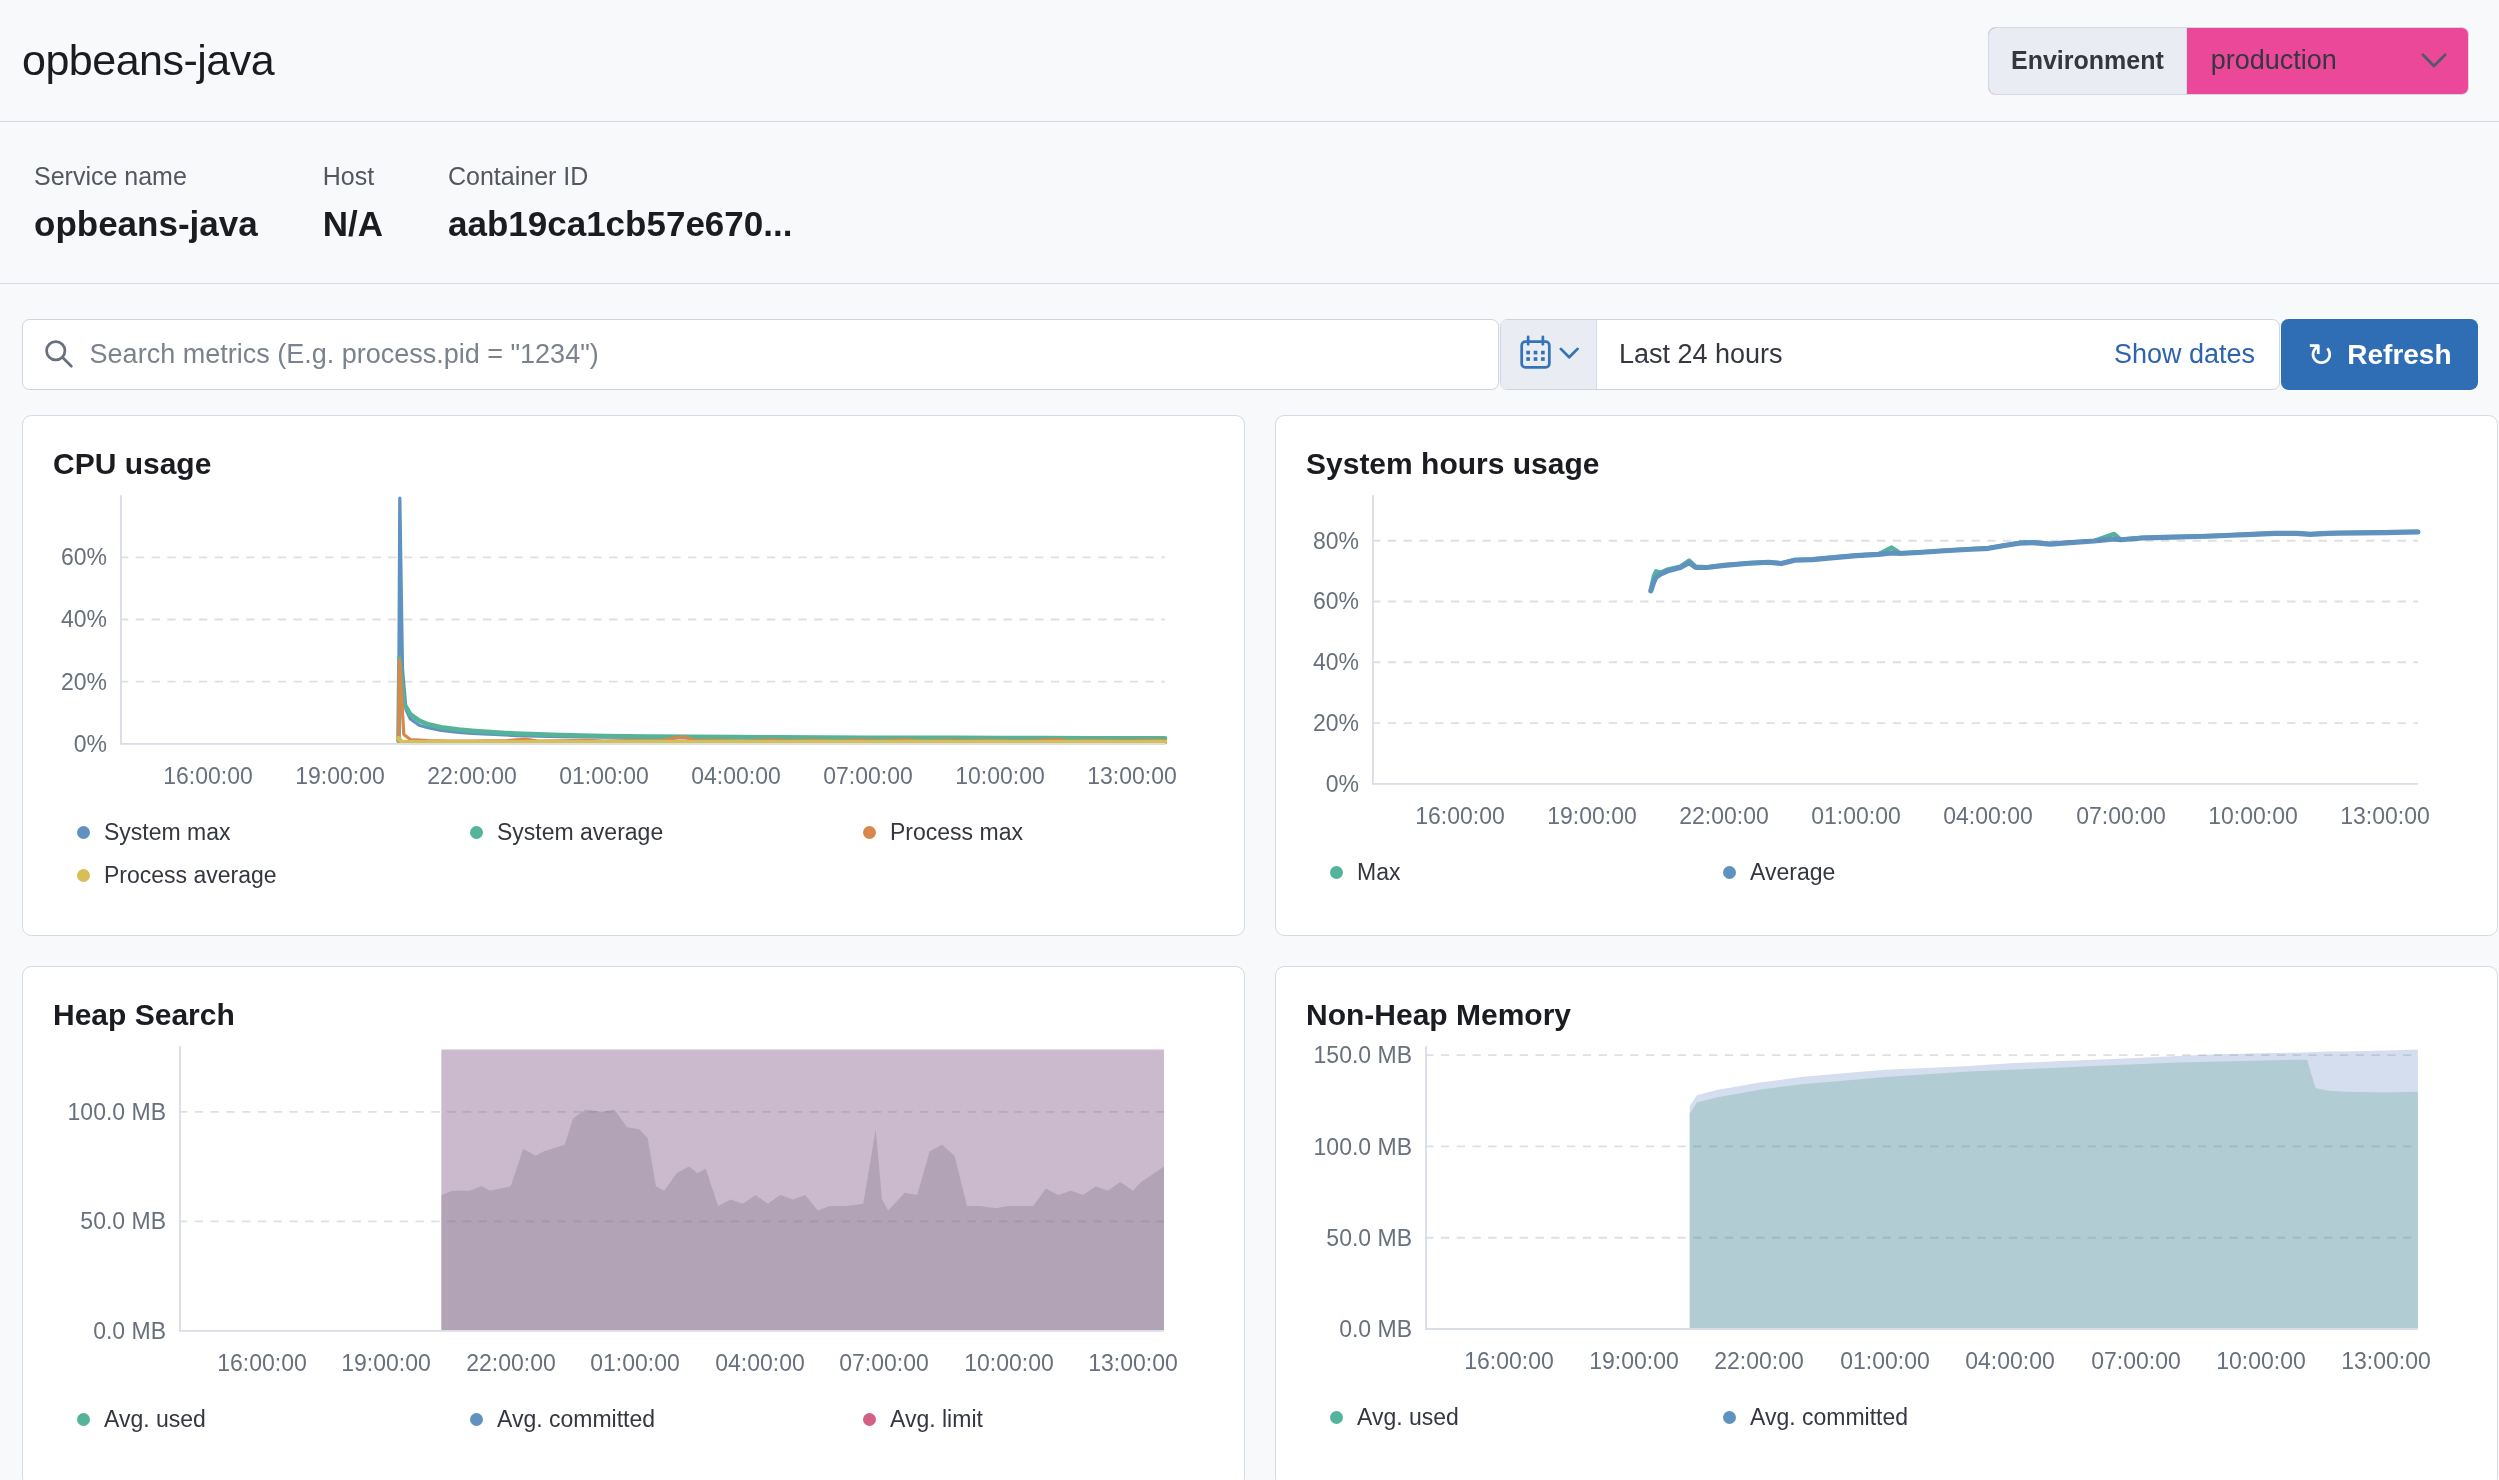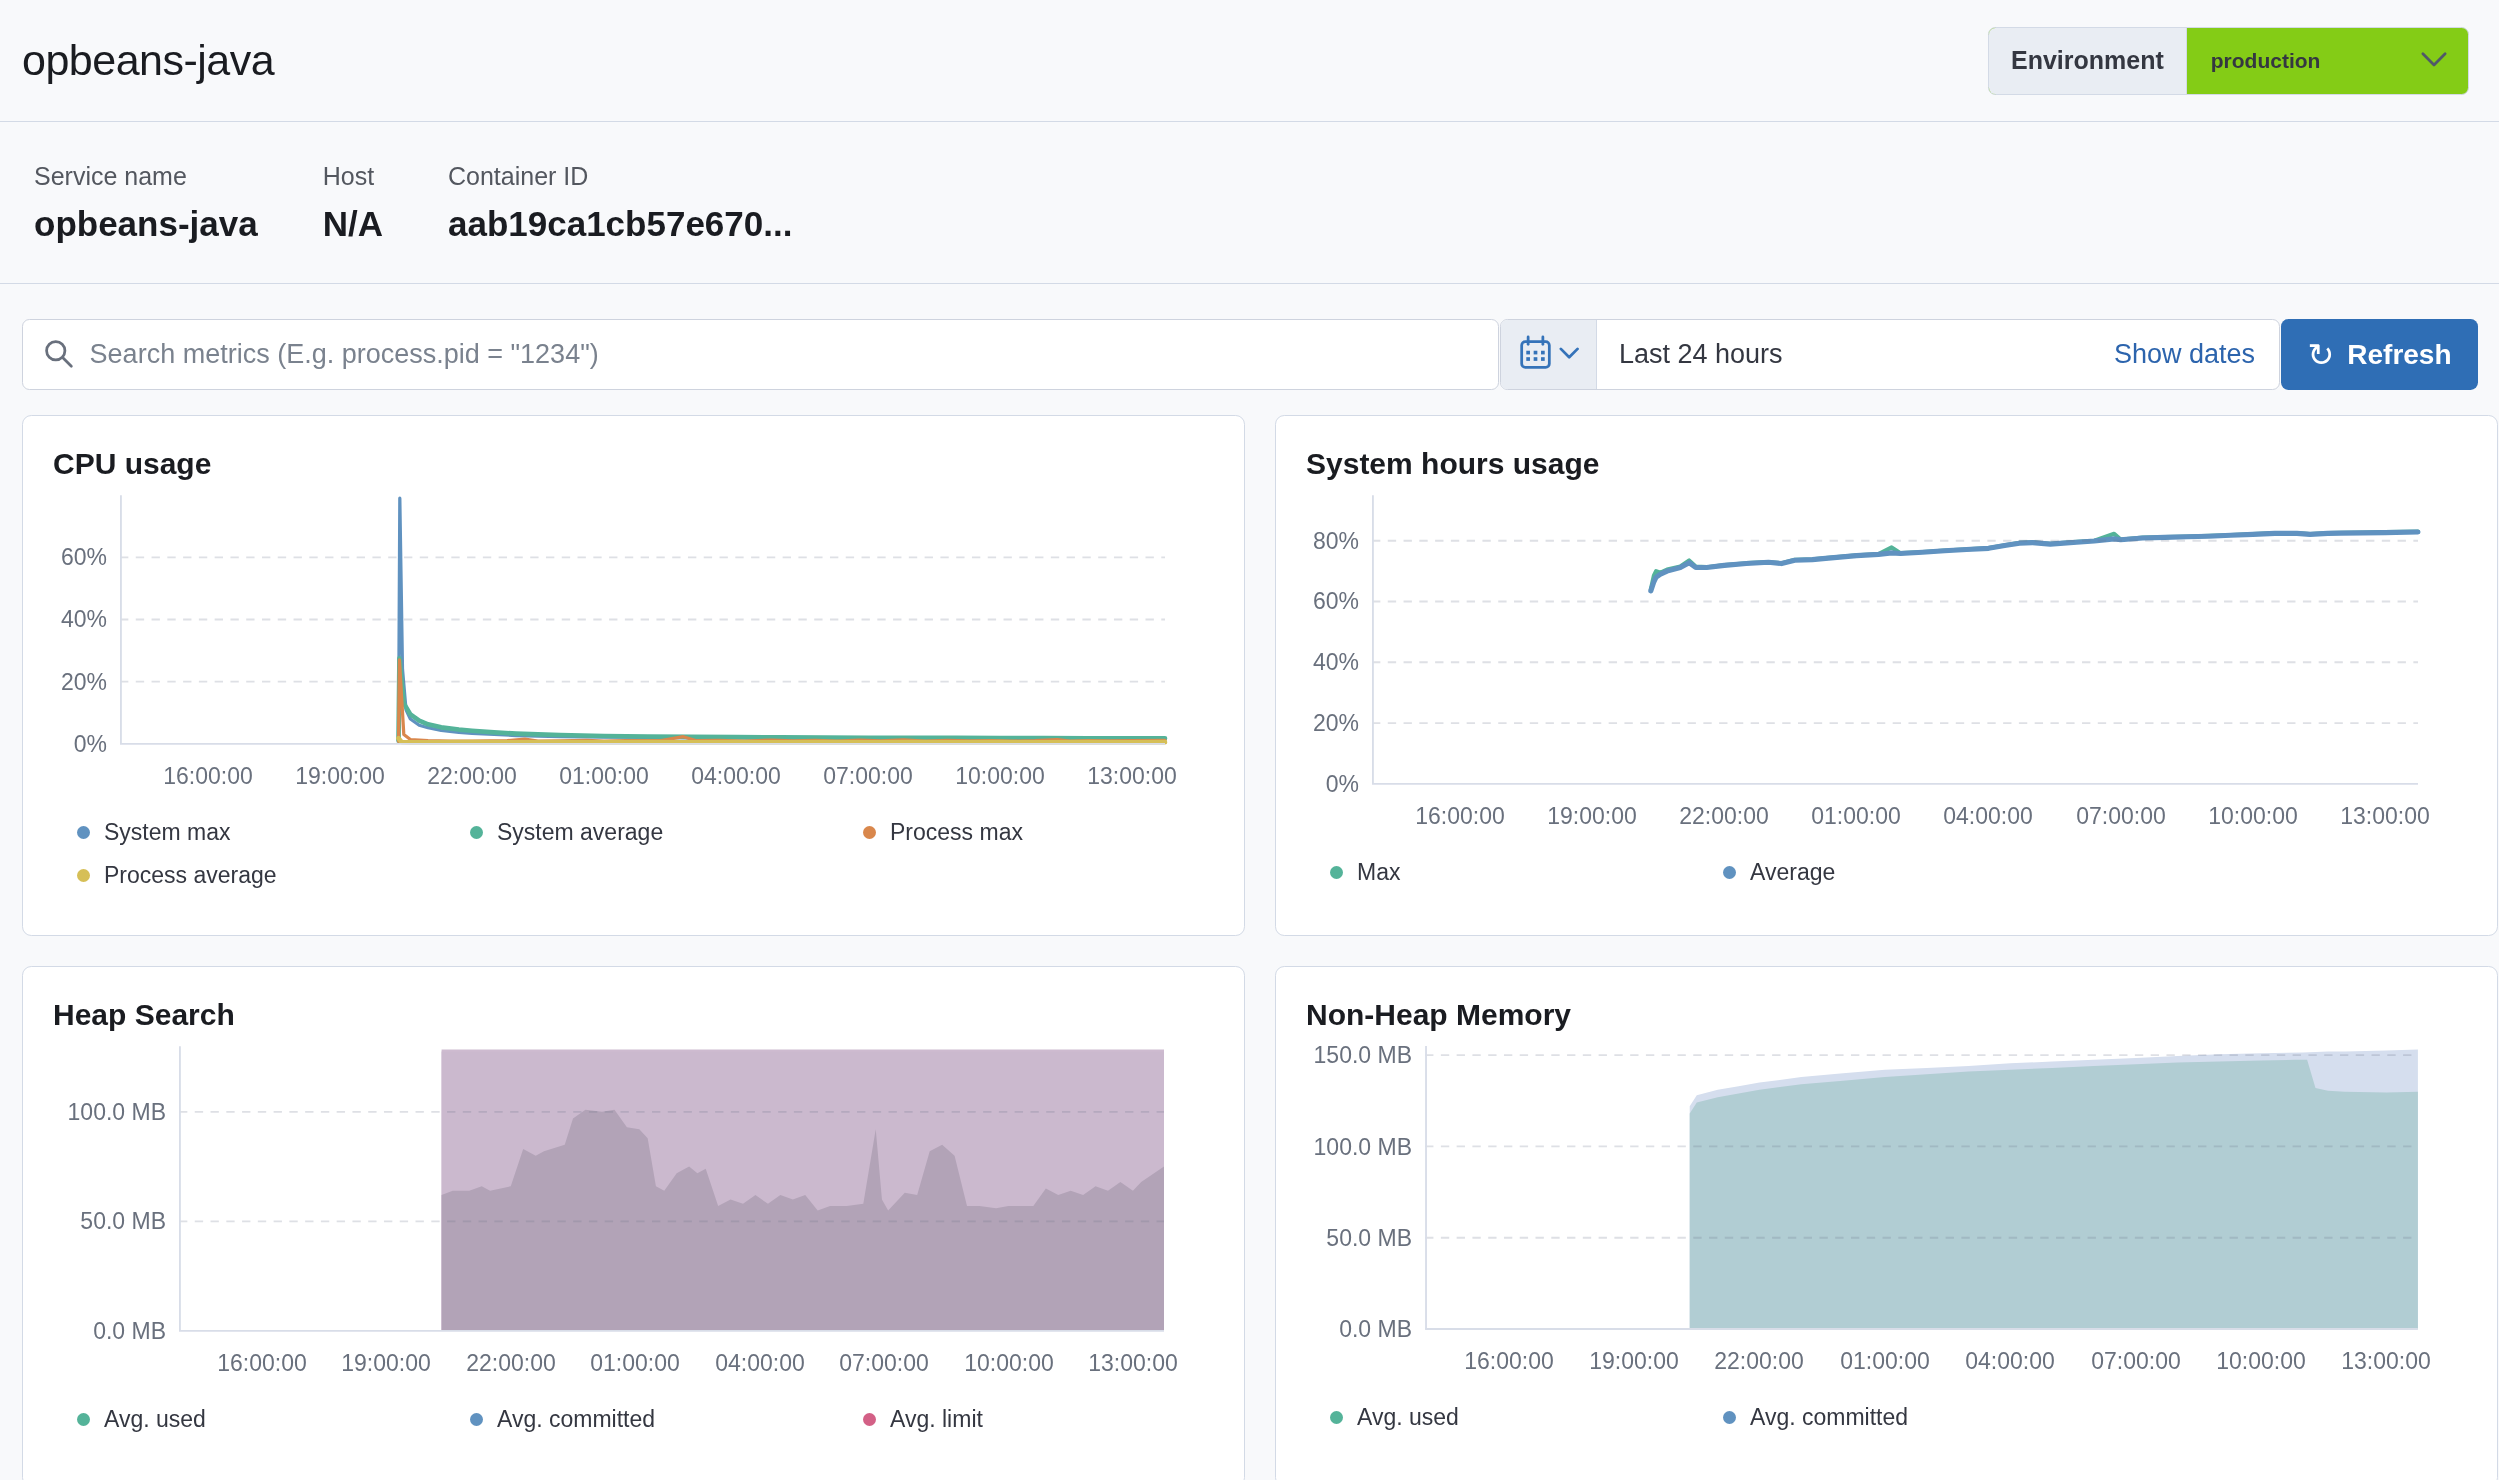--- a/index.html
+++ b/index.html
@@ -1,23 +1,23 @@
 <!DOCTYPE html>
 <html style="font-size:15px"><head>
 <meta charset="utf-8">
 <style>
   * { margin:0; padding:0; box-sizing:border-box; }
   html,body { width:2500px; height:1481px; background:#f8f9fb; font-family:"Liberation Sans", sans-serif; color:#343741; overflow:hidden; }
 
   
   .topbar { height:122px; display:flex; align-items:center; justify-content:space-between; padding:0 31px 0 22px; border-bottom:1.9px solid #d3dae6; }
   .page-title { font-size:43px; font-weight:500; color:#1a1c21; letter-spacing:-0.5px; }
-  .env-control { display:flex; align-items:stretch; height:68px; width:481px; border:1.9px solid #d3dae6; border-radius:7.4px; background:#84cc16; overflow:hidden; }
+  .env-control { display:flex; align-items:stretch; height:68px; width:481px; border:1.9px solid #d3dae6; border-radius:7.4px; background:#ec4899; overflow:hidden; }
   .env-label { background:#e9edf3; display:flex; align-items:center; padding:0 22px; font-size:25px; font-weight:700; color:#343741; border-right:1.9px solid #d3dae6; }
-  .env-value { flex:1; display:flex; align-items:center; justify-content:space-between; padding:0 20.4px 0 24px; font-size:21px; color:#343741; cursor:pointer;font-weight:bold; }
+  .env-value { flex:1; display:flex; align-items:center; justify-content:space-between; padding:0 20.4px 0 24px; font-size:27px; color:#343741; cursor:pointer; }
 
   
   .service-row { height:162px; display:flex; align-items:center; padding:0 34px; border-bottom:1.9px solid #d3dae6; }
   .svc-item { margin-right:65px; }
   .svc-label { font-size:25px; color:#53575f; margin-bottom:13px; }
   .svc-value { font-size:35px; font-weight:700; color:#1a1c21; }
 
   
   .toolbar { display:flex; margin:35px 22px 8px 22px; gap:1px; }
   .search-box { flex:1; height:71px; background:#fff; border:1.9px solid #ced3de; border-radius:7.4px; display:flex; align-items:center; padding:0 18.6px; }

